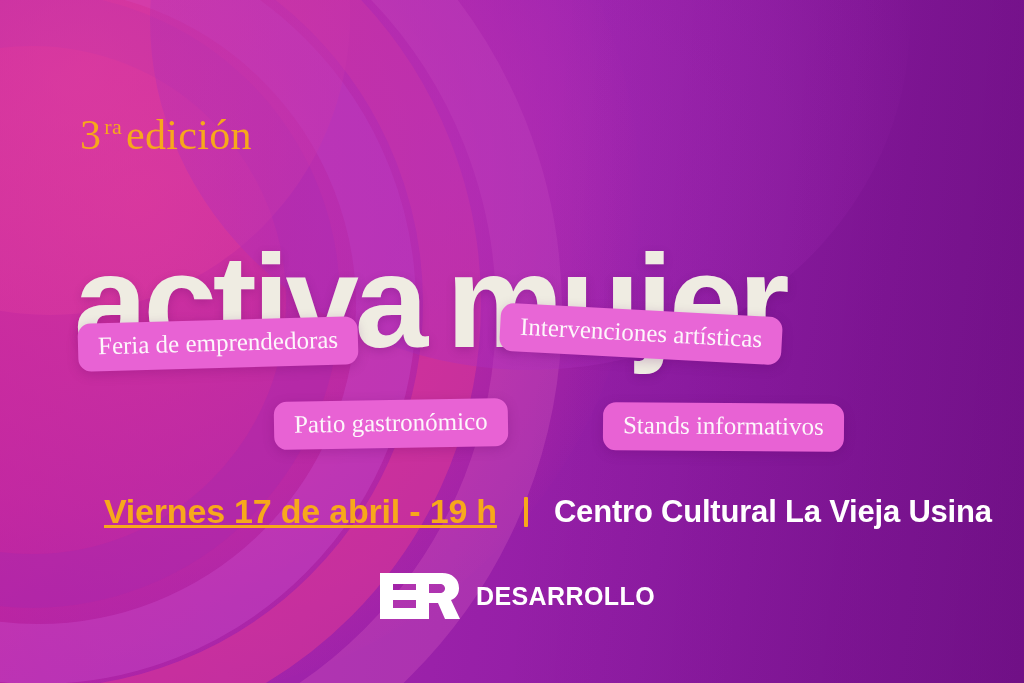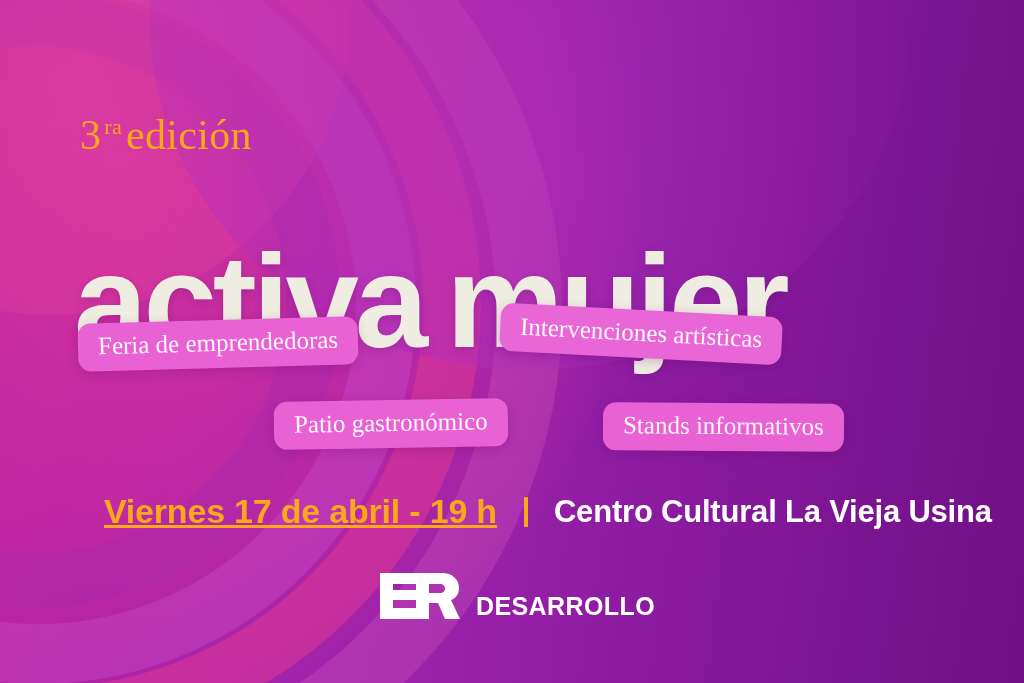--- a/index.html
+++ b/index.html
@@ -186,21 +186,21 @@
     font-weight: 700;
     letter-spacing: -0.2px;
   }
 
   
   .logo {
     position: absolute;
     left: 380px;
     top: 573px;
     display: flex;
-    align-items: flex-end;
+    align-items: center;
   }
   .logo-mark { display: block; }
   .logo-text {
     margin-left: 16px;
     color: #ffffff;
     font-weight: 700;
     font-size: 25px;
     line-height: 25px;
     letter-spacing: 0.4px;
   }

